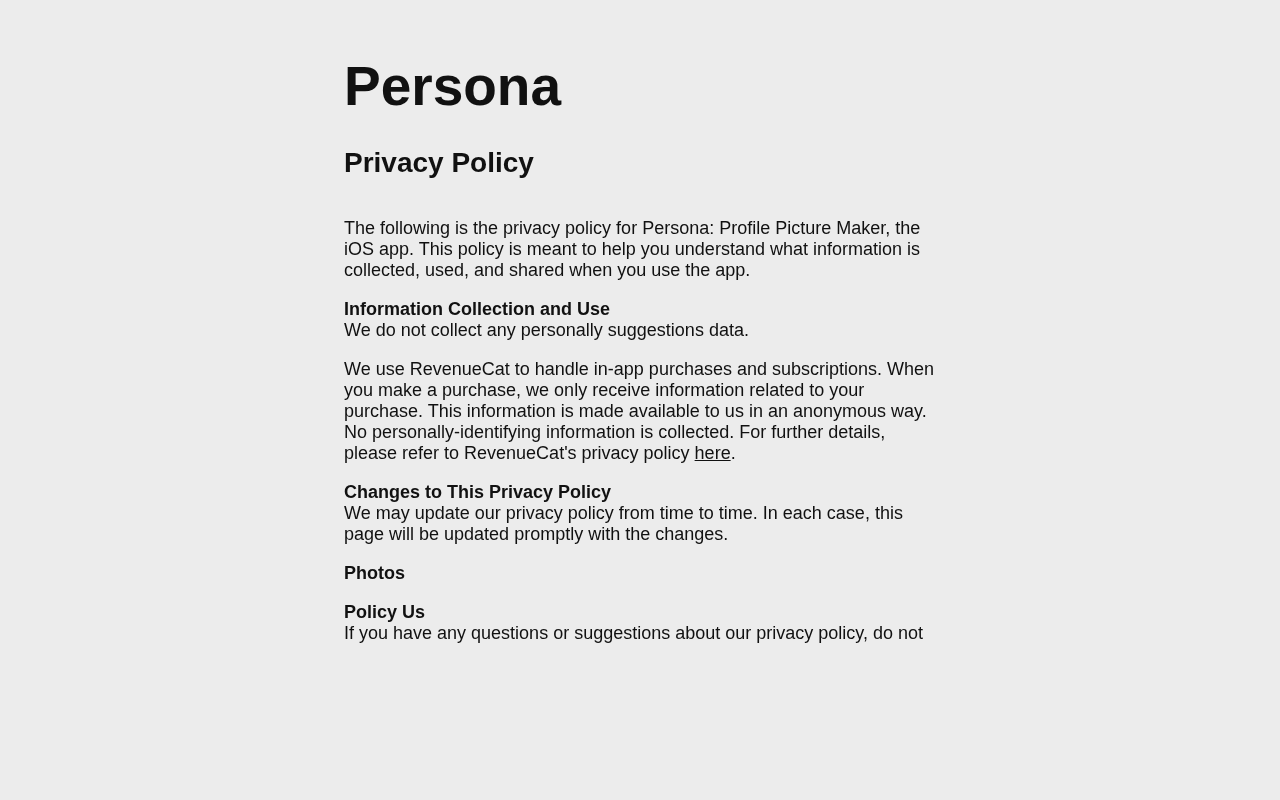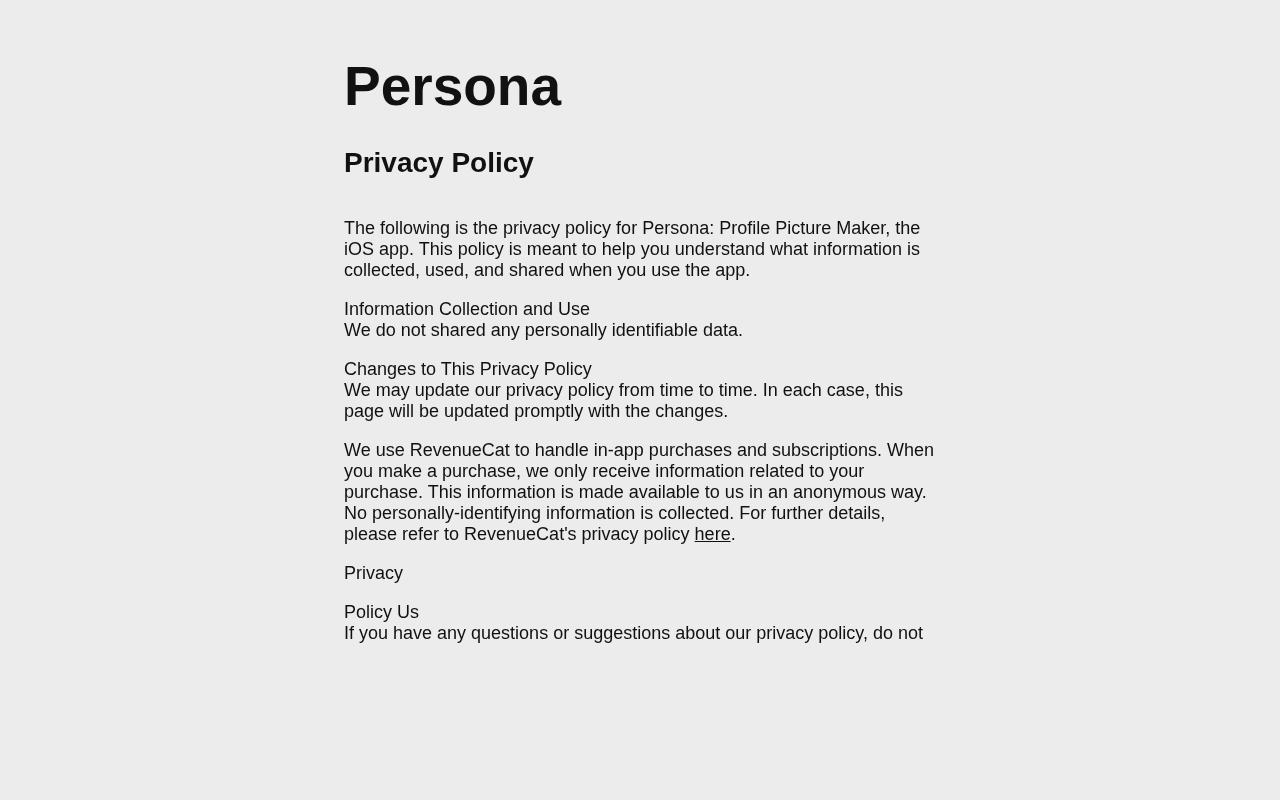--- a/index.html
+++ b/index.html
@@ -31,56 +31,56 @@
     line-height: 1.2;
     font-weight: bold;
     margin: 28px 0 38px 0;
   }
   p {
     font-size: 18px;
     line-height: 21px;
     margin: 18px 0;
   }
   p strong {
-    font-weight: normal;
+    font-weight: bold;
   }
   a.inline-link {
     color: inherit;
     text-decoration: underline;
     cursor: pointer;
   }
 </style>
 </head>
 <body>
 
 <div class="container">
 
   <h1 class="app-title">Persona</h1>
 
   <h2 class="page-title">Privacy Policy</h2>
 
   <p>The following is the privacy policy for Persona: Profile Picture Maker, the iOS app. This policy is meant to help you understand what information is collected, used, and shared when you use the app.</p>
 
   <p>
     <strong>Information Collection and Use</strong><br>
-    <span>We do not shared any personally identifiable data.</span>
+    <span>We do not collect any personally suggestions data.</span>
   </p>
 
+
+  <p>
+    <span>We use RevenueCat to handle in-app purchases and subscriptions. When you make a purchase, we only receive information related to your purchase. This information is made available to us in an anonymous way. No personally-identifying information is collected. For further details, please refer to RevenueCat's privacy policy </span><a href="#" class="inline-link">here</a><span>.</span>
+  </p>
 
   <p>
     <strong>Changes to This Privacy Policy</strong><br>
     <span>We may update our privacy policy from time to time. In each case, this page will be updated promptly with the changes.</span>
   </p>
 
   <p>
-    <span>We use RevenueCat to handle in-app purchases and subscriptions. When you make a purchase, we only receive information related to your purchase. This information is made available to us in an anonymous way. No personally-identifying information is collected. For further details, please refer to RevenueCat's privacy policy </span><a href="#" class="inline-link">here</a><span>.</span>
-  </p>
-
-  <p>
-    <strong>Privacy</strong><br>
+    <strong>Photos</strong><br>
   </p>
 
   <p>
     <strong>Policy Us</strong><br>
     <span>If you have any questions or suggestions about our privacy policy, do not</span>
   </p>
 
 </div>
 
 </body></html>

